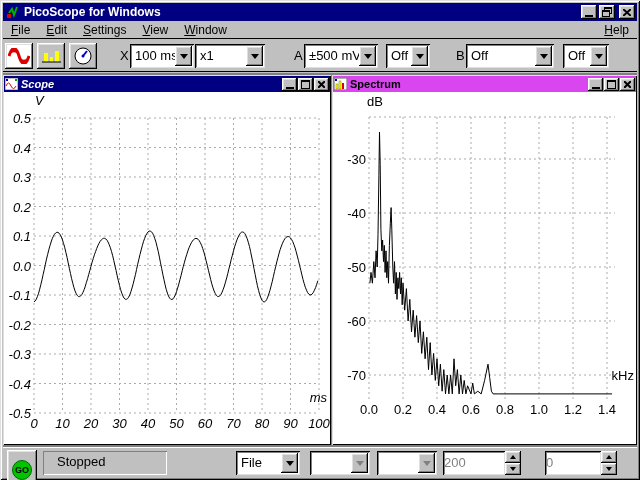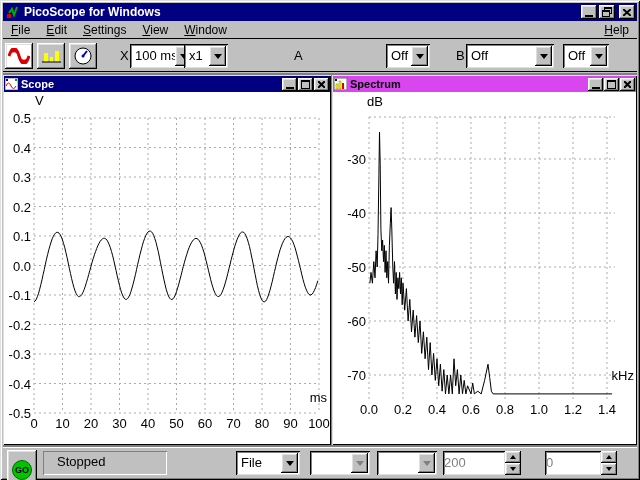--- a/index.html
+++ b/index.html
@@ -37,21 +37,21 @@
   .combo .combo-value { position:absolute; left:5px; top:4px; font-size:13px; white-space:nowrap; }
   .combo .combo-btn { position:absolute; right:2px; top:2px; bottom:2px; width:17px;
                       display:flex; align-items:center; justify-content:center; }
   .arrow-down { width:0; height:0; border:4px solid transparent; border-top:5px solid #000; margin-top:5px; }
   .arrow-down.dis { border-top-color:#808080; }
 
   
   #mdi { position:absolute; left:3px; top:73px; width:634px; height:374px; background:#808080; }
   .child-win { position:absolute; top:2px; height:370px; background:#c0c0c0;
                box-shadow: inset 1px 1px 0 #dfdfdf, inset -1px -1px 0 #000; padding:1px; }
-  #scope-win { left:0px; width:328px; }
+  #scope-win { left:0px; width:328px;font-style:italic; }
   #spectrum-win { left:329px; width:305px; }
   .child-title { height:16px; display:flex; align-items:center; padding:0 1px; }
   .child-title.active { background:#000080; color:#fff; }
   .child-title.inactive { background:#d946ef; color:#000; }
   .child-title .ct-text { font-size:11px; font-weight:bold; margin-left:3px; flex:1; white-space:nowrap; }
   .cw-btn { width:15px; height:13px; margin-left:1px; display:flex; align-items:center; justify-content:center; }
   .child-client { position:absolute; left:1px; right:1px; top:17px; bottom:1px; background:#fff; overflow:hidden; }
 
   svg text { font-family:"Liberation Sans", sans-serif; font-size:13px; fill:#000; }
   .grid { stroke:#ababab; stroke-dasharray:2,3; fill:none; stroke-width:1; }
@@ -143,28 +143,34 @@
       </svg>
     </span>
 
     <span class="tb-label" style="left:117px;">X</span>
     <div class="combo" style="left:127px; width:64px;">
       <span class="combo-value">100 ms</span>
       <span class="combo-btn raised">
           <span class="arrow-down"></span>
         </span>
     </div>
-    <div class="combo" style="left:181px; width:44px;">
+    <div class="combo" style="left:192px; width:70px;">
       <span class="combo-value">x1</span>
       <span class="combo-btn raised">
           <span class="arrow-down"></span>
         </span>
     </div>
 
     <span class="tb-label" style="left:291px;">A</span>
+    <div class="combo" style="left:301px; width:74px;">
+      <span class="combo-value">±500 mV</span>
+      <span class="combo-btn raised">
+          <span class="arrow-down"></span>
+        </span>
+    </div>
     <div class="combo" style="left:383px; width:44px;">
       <span class="combo-value">Off</span>
       <span class="combo-btn raised">
           <span class="arrow-down"></span>
         </span>
     </div>
 
     <span class="tb-label" style="left:453px;">B</span>
     <div class="combo" style="left:463px; width:88px;">
       <span class="combo-value">Off</span>

